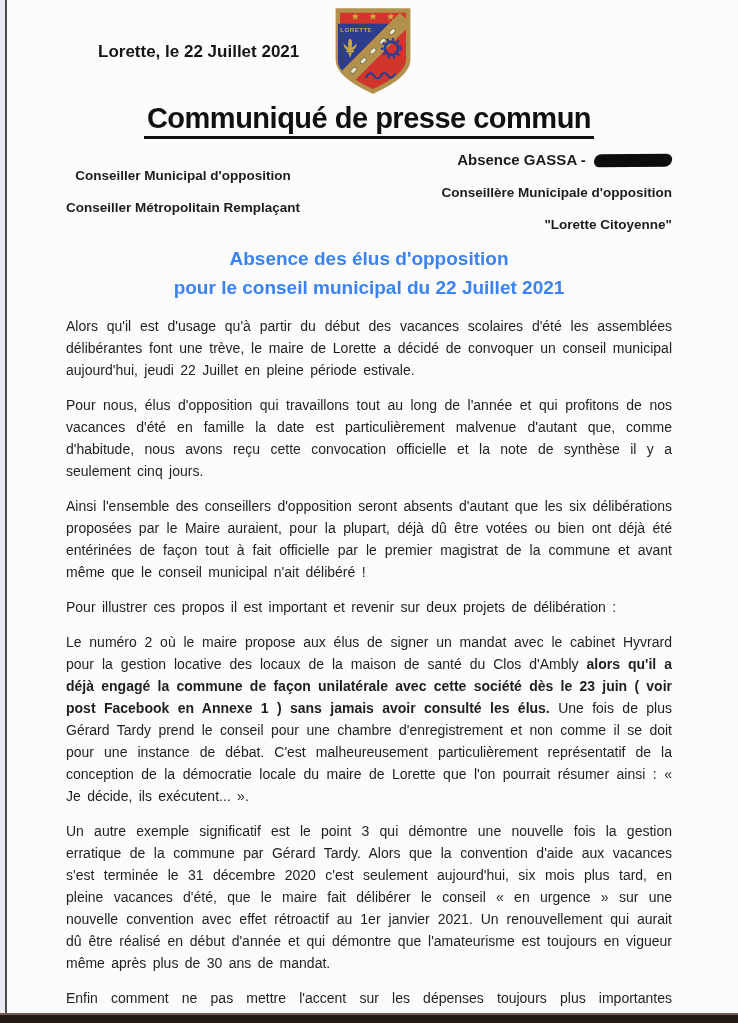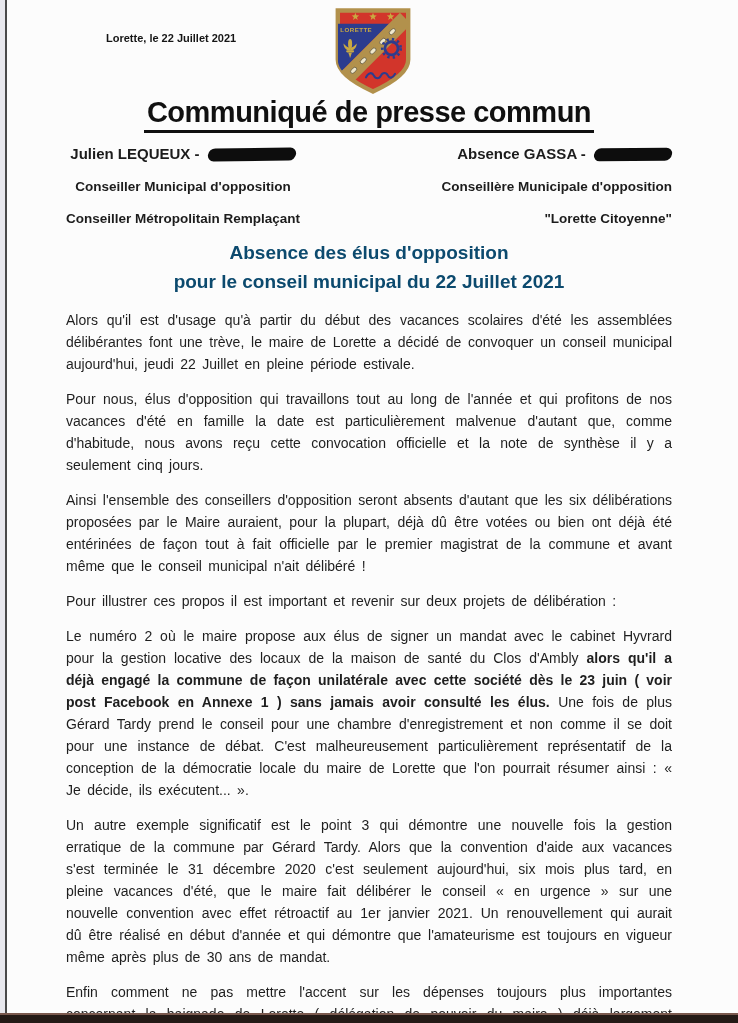--- a/index.html
+++ b/index.html
@@ -21,28 +21,28 @@
     background:#4a4a4a; z-index:5;
   }
   .scan-bar-bottom {
     position:absolute; left:0; bottom:0; width:100%; height:10px;
     background:linear-gradient(#7a594e 0 18%, #241a16 18%);
     z-index:6;
   }
   .content { margin:0 66px; width:606px; }
 
   .date-line {
-    padding-top:32px; margin-left:40px;
-    font-size:11px; font-weight:bold; color:#151515;
+    padding-top:42px; margin-left:32px;
+    font-size:17px; font-weight:bold; color:#151515;
   }
   .crest {
     position:absolute; left:329px; top:6px; width:88px; height:90px;
     z-index:2;
   }
-  .title-wrap { text-align:center; margin-top:52px; }
+  .title-wrap { text-align:center; margin-top:40px; }
   .doc-title {
     display:inline-block;
     font-size:29px; font-weight:bold; color:#101010;
     border-bottom:3px solid #101010;
     padding:0 3px 1px 3px;
     letter-spacing:-0.5px;
   }
   .signatories {
     margin-top:12px;
     display:flex; justify-content:space-between; align-items:flex-start;
@@ -53,21 +53,21 @@
   .sig-role { font-size:13.5px; font-weight:bold; margin-top:17px; white-space:nowrap; }
   .redaction {
     display:inline-block; vertical-align:-2px;
     width:88px; height:13px; margin-left:4px;
     background:#0d0d0d; border-radius:7px;
     transform:skewX(-8deg) rotate(-0.6deg);
   }
   .redaction.small { width:78px; }
   .subject {
     margin-top:12px; text-align:center;
-    font-size:19px; font-weight:bold; color:#0c4a6e;
+    font-size:19px; font-weight:bold; color:#3b82f6;
     line-height:29px;
   }
   .paragraphs { margin-top:2px; }
   .para {
     margin:13px 0 0 0;
     font-size:14px; line-height:22px;
     text-align:justify; word-spacing:2.5px;
     color:#1e1e1e;
   }
   .para .bold { font-weight:bold; }
@@ -132,24 +132,20 @@
 
   <div class="content">
     <div class="date-line">Lorette, le 22 Juillet 2021</div>
 
     <div class="title-wrap">
       <span class="doc-title">Communiqué de presse commun</span>
     </div>
 
     <div class="signatories">
       <div class="sig-left">
-        <div class="sig-name">
-          <span>Julien LEQUEUX -</span>
-          <span class="redaction"></span>
-        </div>
         <div class="sig-role">Conseiller Municipal d'opposition</div>
         <div class="sig-role">Conseiller Métropolitain Remplaçant</div>
       </div>
       <div class="sig-right">
         <div class="sig-name">
           <span>Absence GASSA -</span>
           <span class="redaction small"></span>
         </div>
         <div class="sig-role">Conseillère Municipale d'opposition</div>
         <div class="sig-role">"Lorette Citoyenne"</div>

